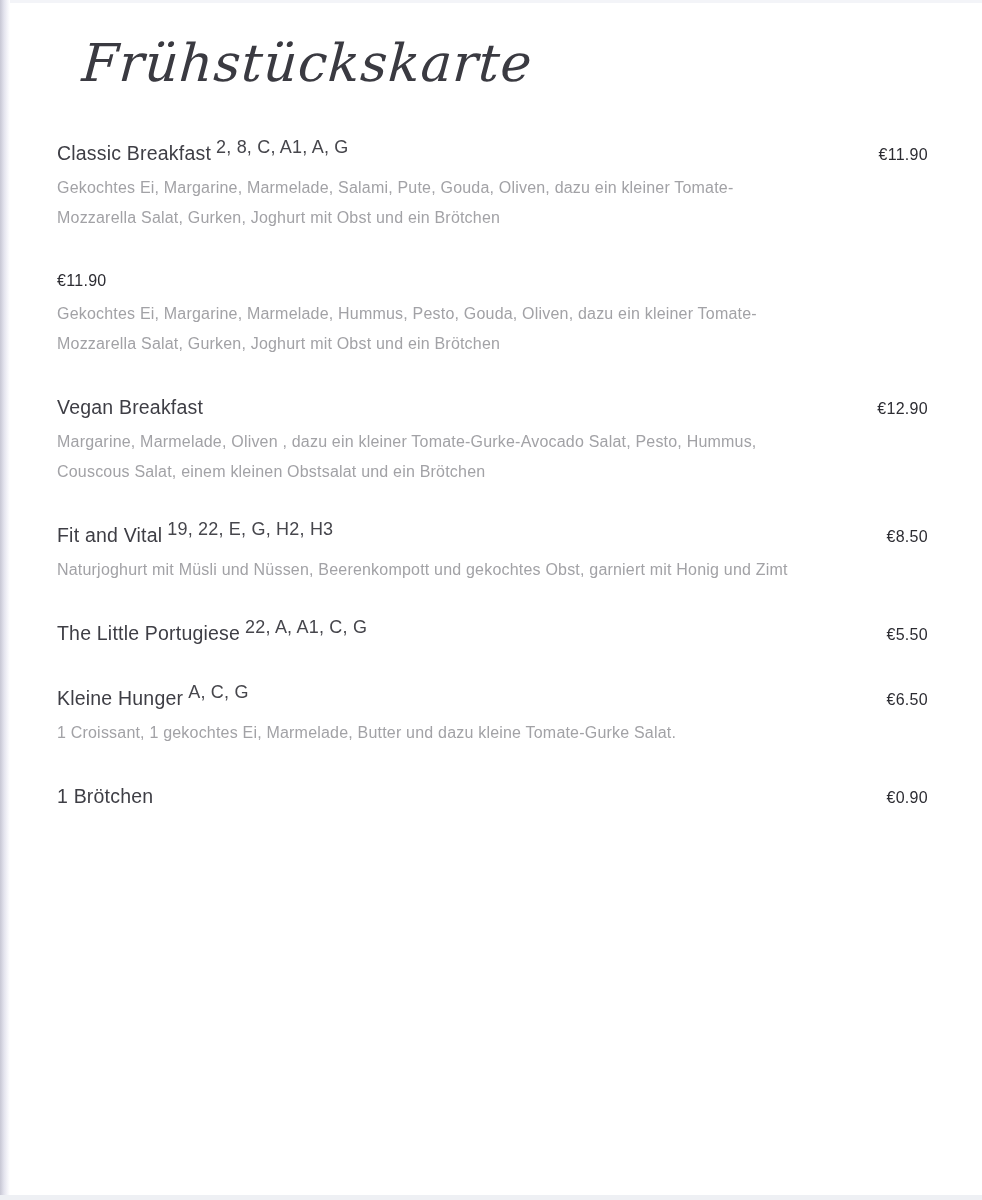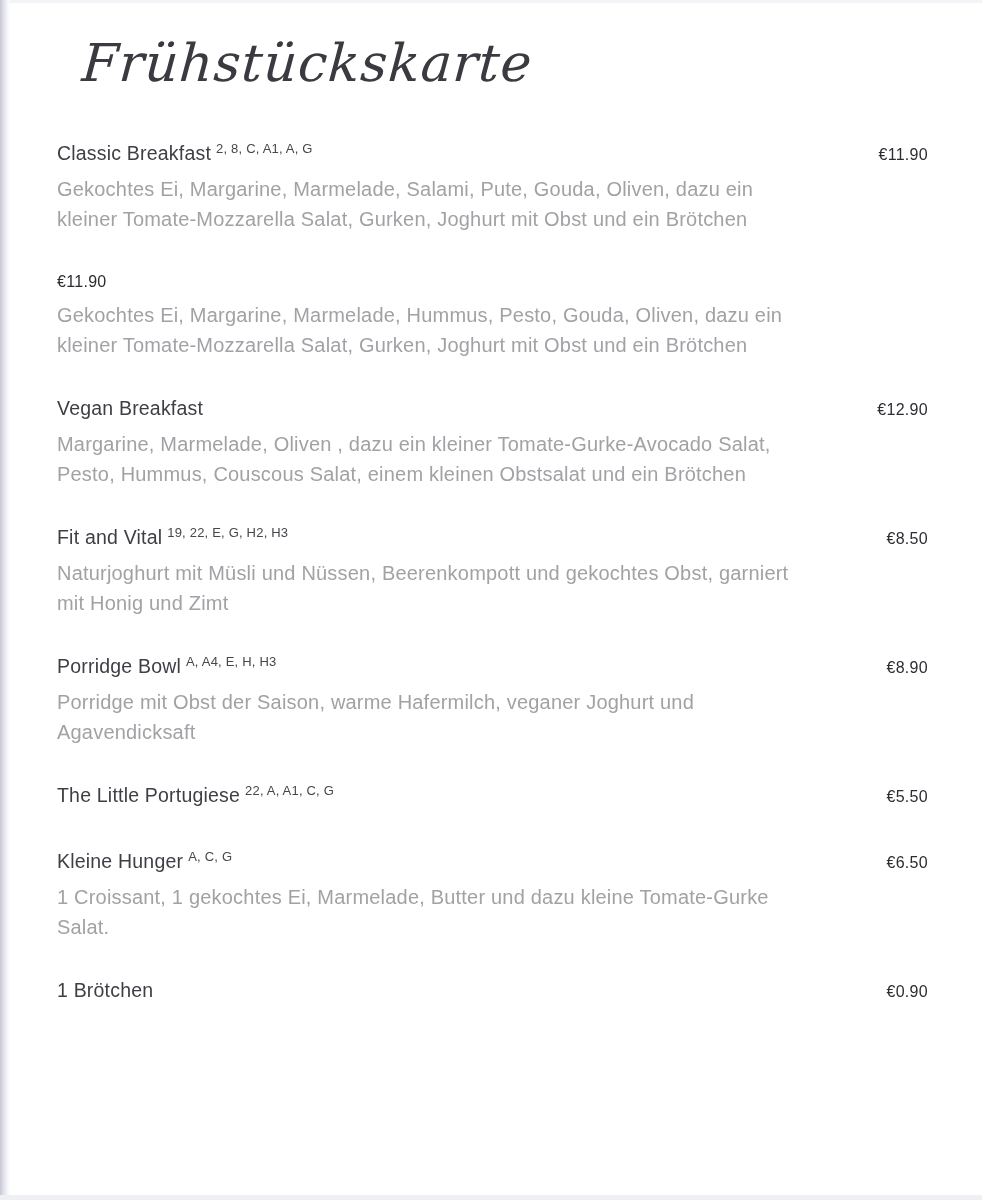--- a/index.html
+++ b/index.html
@@ -58,36 +58,36 @@
     align-items: baseline;
     line-height: 30px;
   }
   .item-name {
     font-size: 19.5px;
     font-weight: 500;
     color: #3e3e45;
     letter-spacing: 0.2px;
   }
   .item-allergens {
-    font-size: 13px;
+    font-size: 18px;
     position: relative;
     top: -7px;
     margin-left: 5px;
     color: #46464c;
     letter-spacing: 0.2px;
     font-weight: 400;
   }
   .item-price {
     font-size: 16px;
     color: #2c2c32;
     letter-spacing: 0.3px;
     white-space: nowrap;
   }
   .item-desc {
-    font-size: 20px;
+    font-size: 16px;
     line-height: 30px;
     color: #a2a2a6;
     letter-spacing: 0.2px;
     max-width: 745px;
     margin-top: 3px;
   }
 </style>
 </head>
 <body>
 
@@ -125,27 +125,20 @@
     </article>
 
     <article class="menu-item">
       <div class="item-row">
         <span class="item-name"><span>Fit and Vital</span><span class="item-allergens">19, 22, E, G, H2, H3</span></span>
         <span class="item-price">€8.50</span>
       </div>
       <div class="item-desc">Naturjoghurt mit Müsli und Nüssen, Beerenkompott und gekochtes Obst, garniert mit Honig und Zimt</div>
     </article>
 
-    <article class="menu-item">
-      <div class="item-row">
-        <span class="item-name"><span>Porridge Bowl</span><span class="item-allergens">A, A4, E, H, H3</span></span>
-        <span class="item-price">€8.90</span>
-      </div>
-      <div class="item-desc">Porridge mit Obst der Saison, warme Hafermilch, veganer Joghurt und Agavendicksaft</div>
-    </article>
 
     <article class="menu-item">
       <div class="item-row">
         <span class="item-name"><span>The Little Portugiese</span><span class="item-allergens">22, A, A1, C, G</span></span>
         <span class="item-price">€5.50</span>
       </div>
     </article>
 
     <article class="menu-item">
       <div class="item-row">

